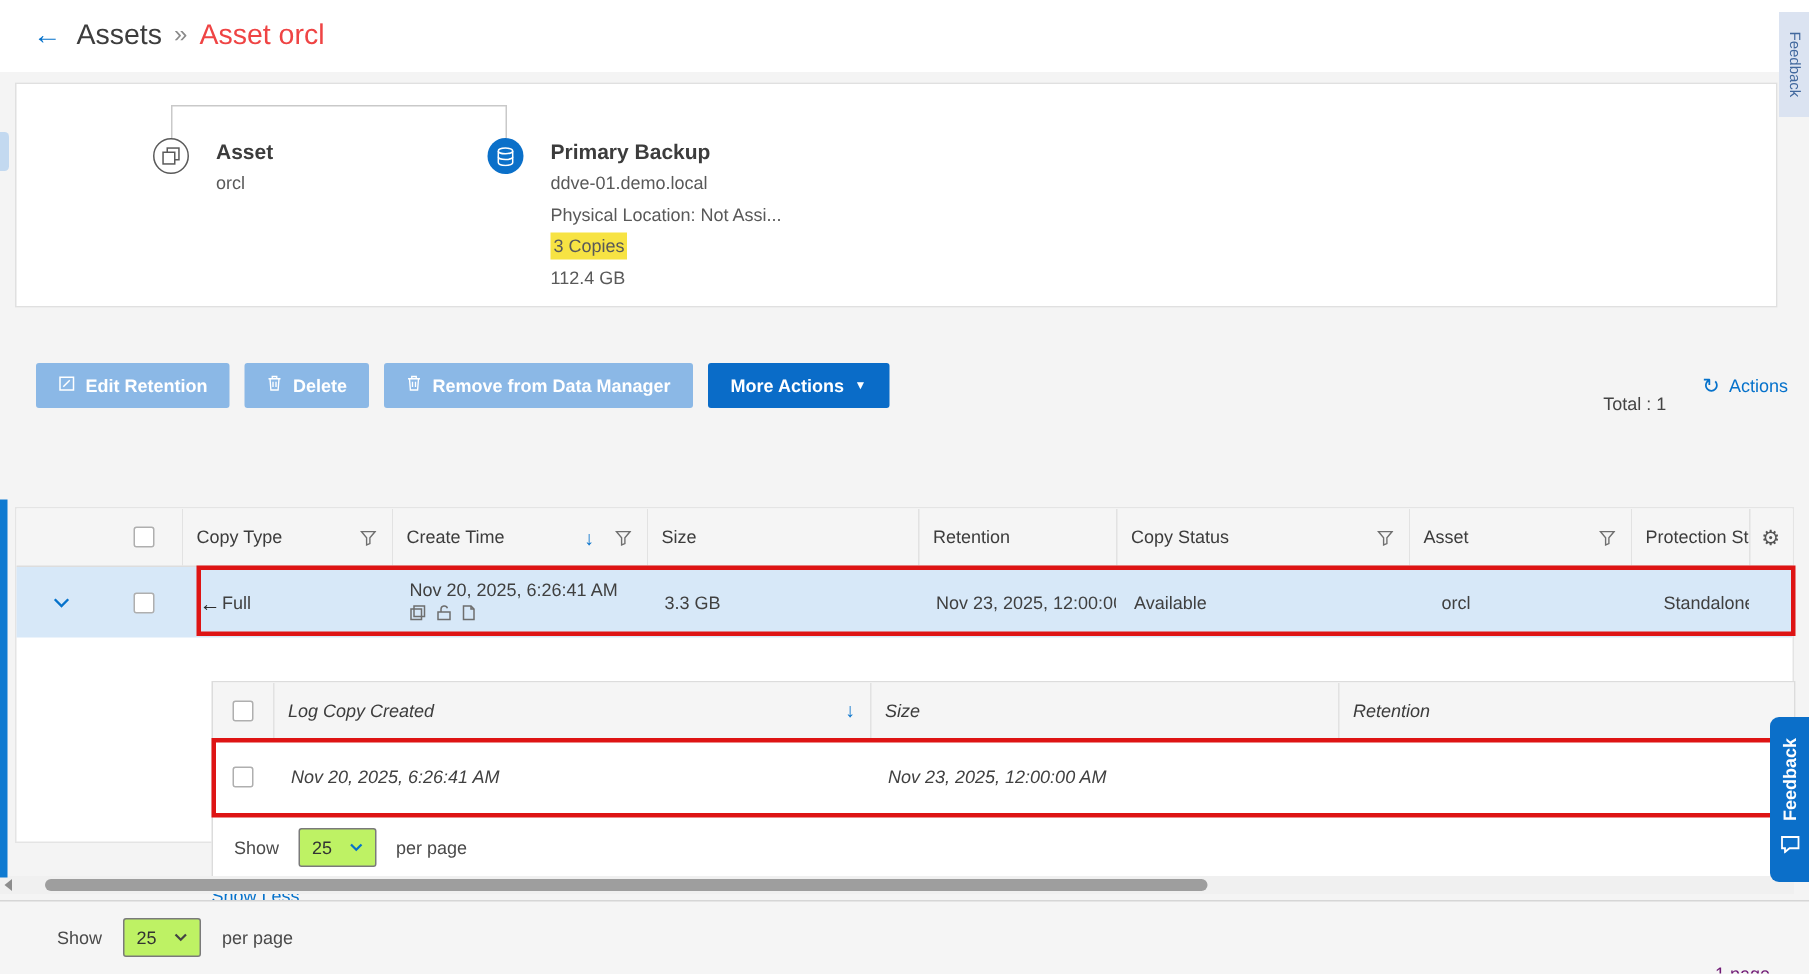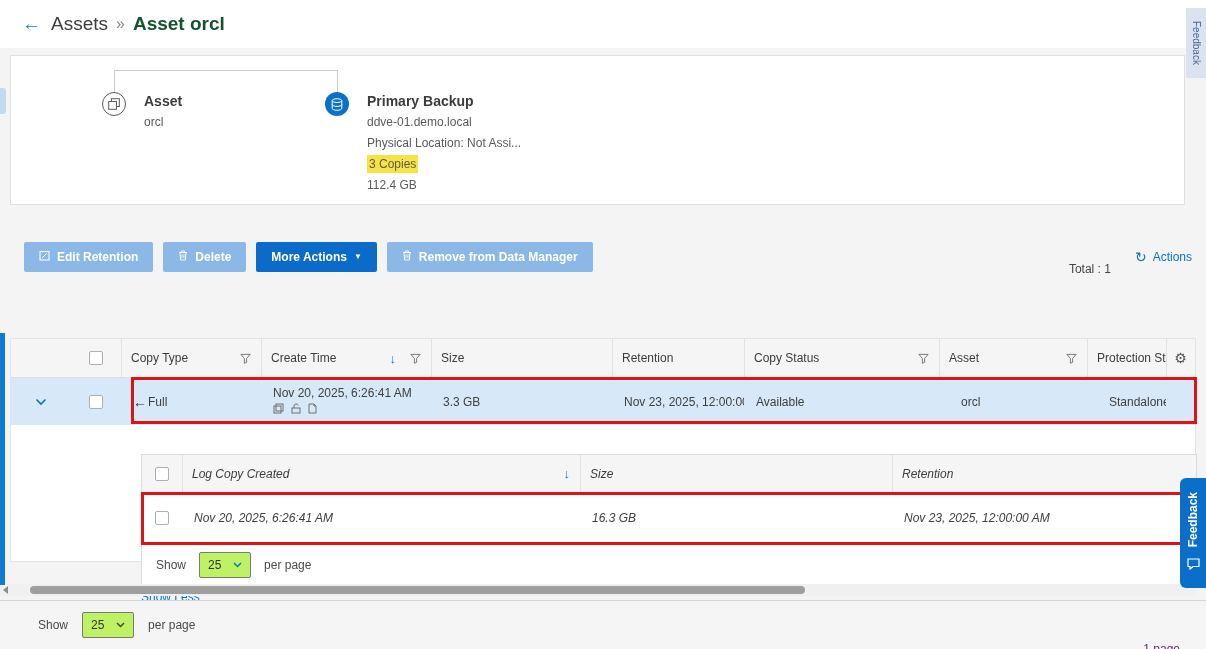--- a/index.html
+++ b/index.html
@@ -7,21 +7,21 @@
     width:1206px;height:649px;position:relative;overflow:hidden;
     background:#f4f4f4;font-family:"Liberation Sans",sans-serif;color:#3c3c3c;
     -webkit-font-smoothing:antialiased;
   }
   
   .topbar{position:absolute;left:0;top:0;width:1206px;height:48px;background:#fff;
     display:flex;align-items:center;padding-left:22px;box-sizing:border-box;}
   .back-arrow{color:#0672cb;font-size:19px;margin-right:10px;cursor:pointer;}
   .bc-parent{font-size:19px;color:#3d3d3d;}
   .bc-sep{font-size:16px;color:#8a8a8a;margin:0 8px;}
-  .bc-current{font-size:19px;color:#14532d;font-weight:bold;}
+  .bc-current{font-size:19px;color:#ef4444;}
   
   .asset-card{position:absolute;left:10px;top:55px;width:1175px;height:150px;background:#fff;
     border:1px solid #e0e0e0;box-sizing:border-box;}
   .conn{position:absolute;background:#c9c9c9;}
   .conn-v1{left:103px;top:14px;width:1px;height:22px;}
   .conn-h{left:103px;top:14px;width:224px;height:1px;}
   .conn-v2{left:326px;top:14px;width:1px;height:22px;}
   .asset-node{position:absolute;left:91px;top:36px;display:flex;align-items:flex-start;}
   .backup-node{position:absolute;left:314px;top:36px;display:flex;align-items:flex-start;}
   .node-circle{width:24px;height:24px;border-radius:50%;display:flex;align-items:center;justify-content:center;box-sizing:border-box;flex:0 0 auto;}
@@ -150,29 +150,29 @@
           <path d="M3.2 7.8l4.3-4.3" stroke="#fff"></path>
         </svg></span>
     <span>Edit Retention</span>
   </button>
   <button class="btn disabled">
     <span><svg width="10" height="11" viewBox="0 0 10 11">
           <path d="M1 2.5h8M3.5 2.5V1h3v1.5M2 2.5l.6 7.5h4.8L8 2.5M4 4.5v3.5M6 4.5v3.5" fill="none" stroke="#fff" stroke-width="0.9"></path>
         </svg></span>
     <span>Delete</span>
   </button>
-  <button class="btn primary">
-    <span>More Actions</span>
-    <span class="caret">▼</span>
-  </button>
   <button class="btn disabled">
     <span><svg width="10" height="11" viewBox="0 0 10 11">
           <path d="M1 2.5h8M3.5 2.5V1h3v1.5M2 2.5l.6 7.5h4.8L8 2.5M4 4.5v3.5M6 4.5v3.5" fill="none" stroke="#fff" stroke-width="0.9"></path>
         </svg></span>
     <span>Remove from Data Manager</span>
+  </button>
+  <button class="btn primary">
+    <span>More Actions</span>
+    <span class="caret">▼</span>
   </button>
   <span class="total-label">Total : 1</span>
   <span class="refresh">
     <span class="r-ic">↻</span>
     <span>Actions</span>
   </span>
 </div>
 
 <div class="table-wrap" style="position:absolute;">
 
@@ -276,21 +276,20 @@
         </div>
       <div class="th div">
           <span>Retention</span>
         </div>
     </div>
     <div class="lgrid lrow">
       <div class="td center">
           <span class="checkbox"></span>
         </div>
       <div class="td">Nov 20, 2025, 6:26:41 AM</div>
-      <div class="td">16.3 GB</div>
       <div class="td">Nov 23, 2025, 12:00:00 AM</div>
     </div>
     <div class="lpag">
       <span>Show</span>
       <span class="select">
         <span>25</span>
         <svg width="9" height="6" viewBox="0 0 9 6">
             <path d="M1 1l3.5 3.5L8 1" fill="none" stroke="#0672cb" stroke-width="1.5"></path>
           </svg>
       </span>

